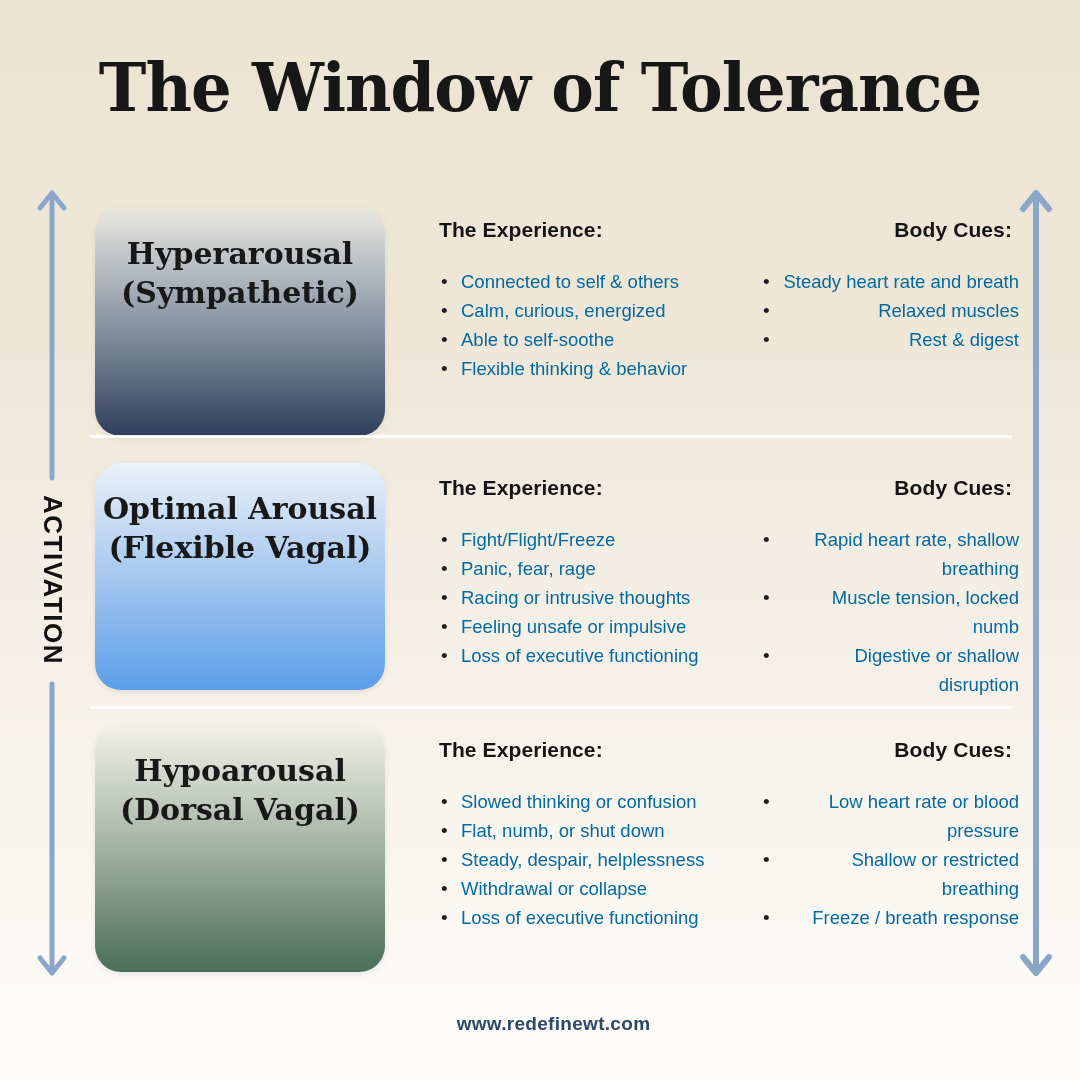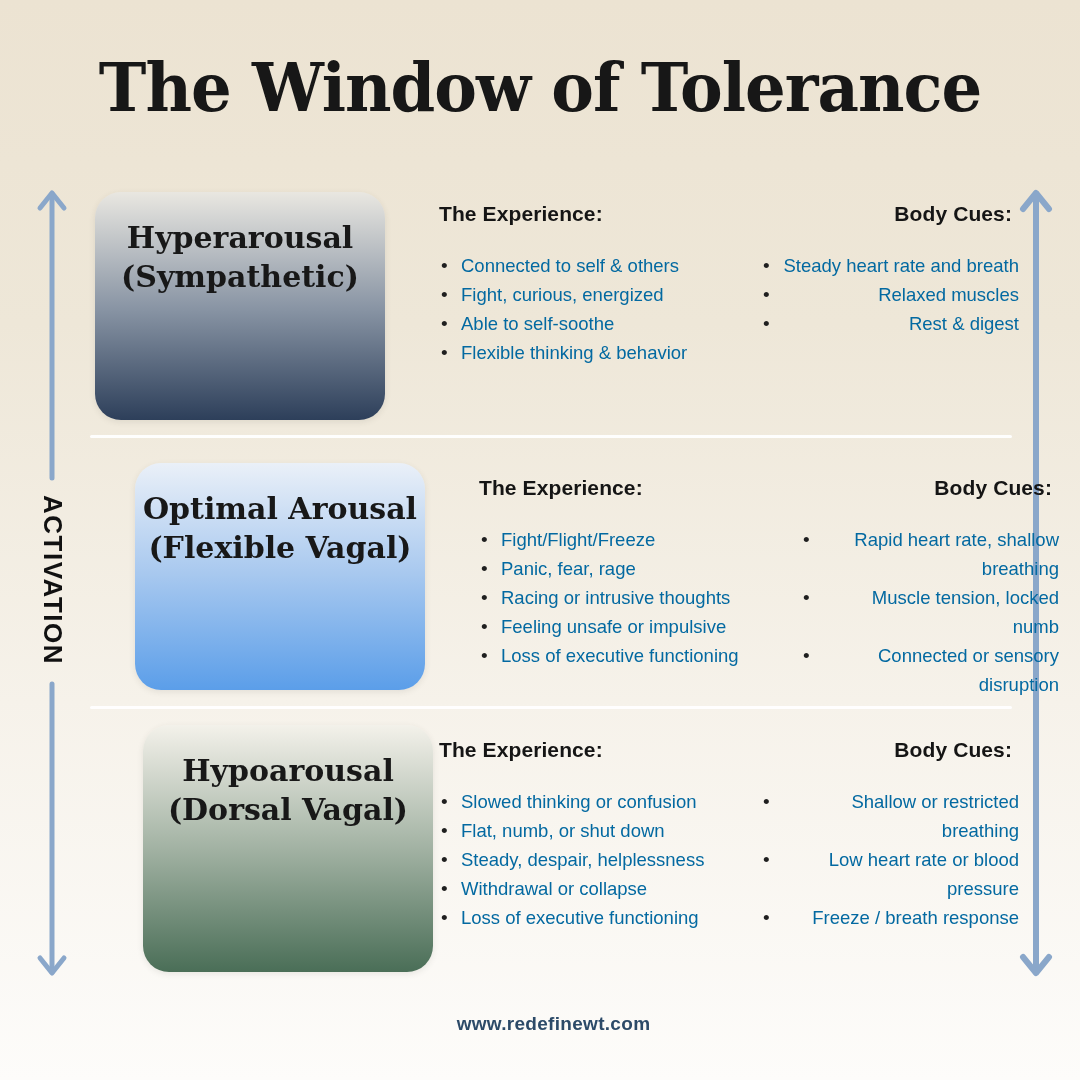--- a/index.html
+++ b/index.html
@@ -42,34 +42,34 @@
   }
 
   
   .row {
     position: absolute;
     left: 95px;
     width: 917px;
     display: grid;
     grid-template-columns: 290px 348px 279px;
   }
-  .row-1 { top: 192px; }
-  .row-2 { top: 463px; margin-left: 40px; }
+  .row-1 { top: 208px; }
+  .row-2 { top: 463px; }
   .row-3 { top: 725px; }
 
   .card {
     width: 290px;
     border-radius: 26px;
     padding-top: 26px;
     text-align: center;
     box-shadow: 0 2px 6px rgba(60,60,50,0.10);
   }
   .card-1 { height: 228px; background: linear-gradient(180deg, #e9e7e1 0%, #8793a3 52%, #2d3f5a 100%); }
   .card-2 { height: 227px; background: linear-gradient(180deg, #eaf0f8 0%, #a9c9ef 48%, #5b9ee9 100%); }
-  .card-3 { height: 247px; background: linear-gradient(180deg, #f3f1ea 0%, #a2b2a3 50%, #4a6e57 100%); margin-left: 48px; }
+  .card-3 { height: 247px; background: linear-gradient(180deg, #f3f1ea 0%, #a2b2a3 50%, #4a6e57 100%); }
 
   .card-title {
     font-family: "DejaVu Serif", serif;
     font-weight: 700;
     font-size: 30px;
     line-height: 39px;
     color: #181818;
   }
   .card-title span { display: block; }
 
@@ -156,21 +156,21 @@
   <div class="card card-1">
     <div class="card-title">
       <span>Hyperarousal</span>
       <span>(Sympathetic)</span>
     </div>
   </div>
   <div class="col col-exp">
     <h3>The Experience:</h3>
     <ul>
       <li>Connected to self &amp; others</li>
-      <li>Fight, curious, energized</li>
+      <li>Calm, curious, energized</li>
       <li>Able to self-soothe</li>
       <li>Flexible thinking &amp; behavior</li>
     </ul>
   </div>
   <div class="col col-cues">
     <h3>Body Cues:</h3>
     <ul>
       <li>Steady heart rate and breath</li>
       <li>Relaxed muscles</li>
       <li>Rest &amp; digest</li>
@@ -195,21 +195,21 @@
       <li>Racing or intrusive thoughts</li>
       <li>Feeling unsafe or impulsive</li>
       <li>Loss of executive functioning</li>
     </ul>
   </div>
   <div class="col col-cues">
     <h3>Body Cues:</h3>
     <ul>
       <li>Rapid heart rate, shallow breathing</li>
       <li>Muscle tension, locked numb</li>
-      <li>Connected or sensory disruption</li>
+      <li>Digestive or shallow disruption</li>
     </ul>
   </div>
 </section>
 
 <div class="divider divider-2"></div>
 
 <section class="row row-3">
   <div class="card card-3">
     <div class="card-title">
       <span>Hypoarousal</span>
@@ -222,20 +222,20 @@
       <li>Slowed thinking or confusion</li>
       <li>Flat, numb, or shut down</li>
       <li>Steady, despair, helplessness</li>
       <li>Withdrawal or collapse</li>
       <li>Loss of executive functioning</li>
     </ul>
   </div>
   <div class="col col-cues">
     <h3>Body Cues:</h3>
     <ul>
+      <li>Low heart rate or blood pressure</li>
       <li>Shallow or restricted breathing</li>
-      <li>Low heart rate or blood pressure</li>
       <li>Freeze / breath response</li>
     </ul>
   </div>
 </section>
 
 <div class="footer-url">www.redefinewt.com</div>
 
 </body></html>

